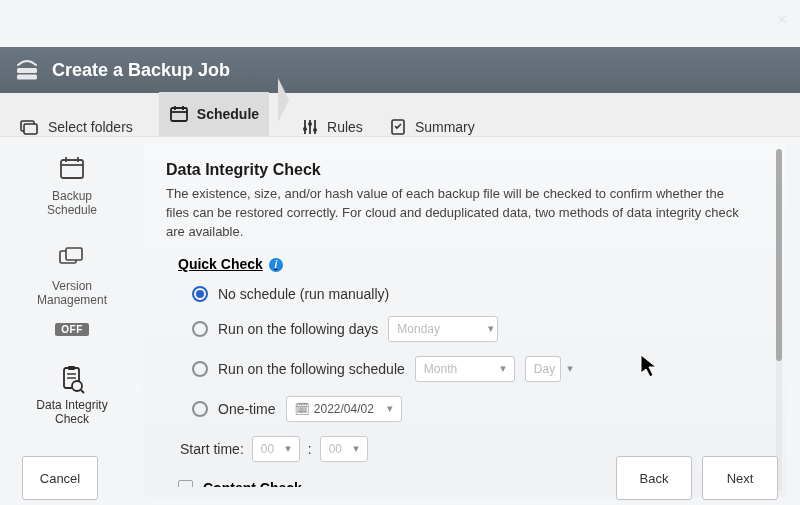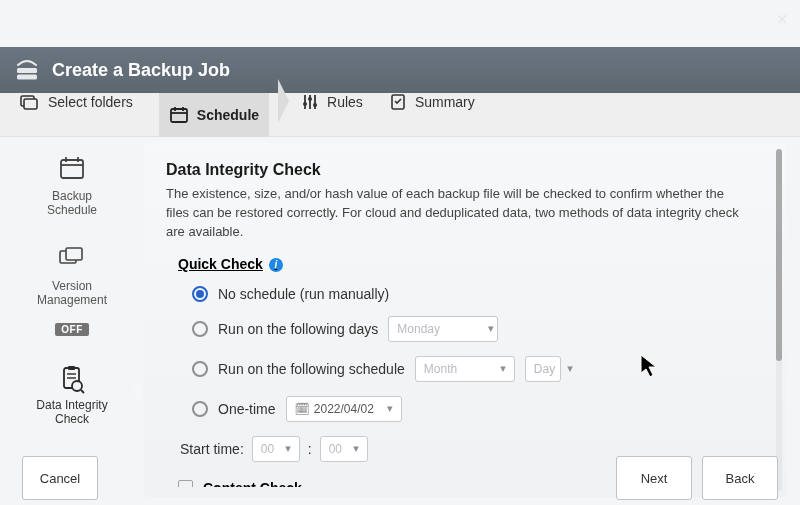--- a/index.html
+++ b/index.html
@@ -18,21 +18,21 @@
       padding: 0 14px;
       font-size: 18px; font-weight: 600; margin-top: 47px;
     }
     .titlebar .app-icon { margin-right: 12px; display:flex; align-items:center; }
     .close-x {
       position: absolute; top: 8px; right: 12px;
       color: #e6e8ea; font-size: 20px; cursor: pointer;
     }
     .wizard-steps {
       height: 44px; background: #efefef;
-      display: flex; align-items: flex-start;
+      display: flex; align-items: flex-end;
       padding: 0 18px;
       border-bottom: 1px solid #e2e2e2;
     }
     .step { display:flex; align-items:center; gap:8px; color:#333; font-size:14px; margin-right: 26px; position:relative;}
     .step.active { font-weight:600; color:#222; }
     .step-icon { display:flex; align-items:center; }
     .step.active::after {
       content:""; position:absolute; right:-20px; top:-14px;
       border-top: 22px solid transparent;
       border-bottom: 22px solid transparent;
@@ -289,20 +289,20 @@
     </div>
     <div class="scrollbar-track">
       <div class="scrollbar-thumb"></div>
     </div>
   </div>
 </div>
 
 <div class="footer">
   <button class="btn">Cancel</button>
   <div class="footer-right">
+    <button class="btn">Back</button>
     <button class="btn">Next</button>
-    <button class="btn">Back</button>
   </div>
 </div>
 
 <svg class="cursor-arrow" width="20" height="26" viewBox="0 0 20 26">
   <polygon points="1,1 1,19 6,15 10,23 13,21 9,13 16,13" fill="#000" stroke="#fff" stroke-width="1"></polygon>
 </svg>
 
 </body></html>

